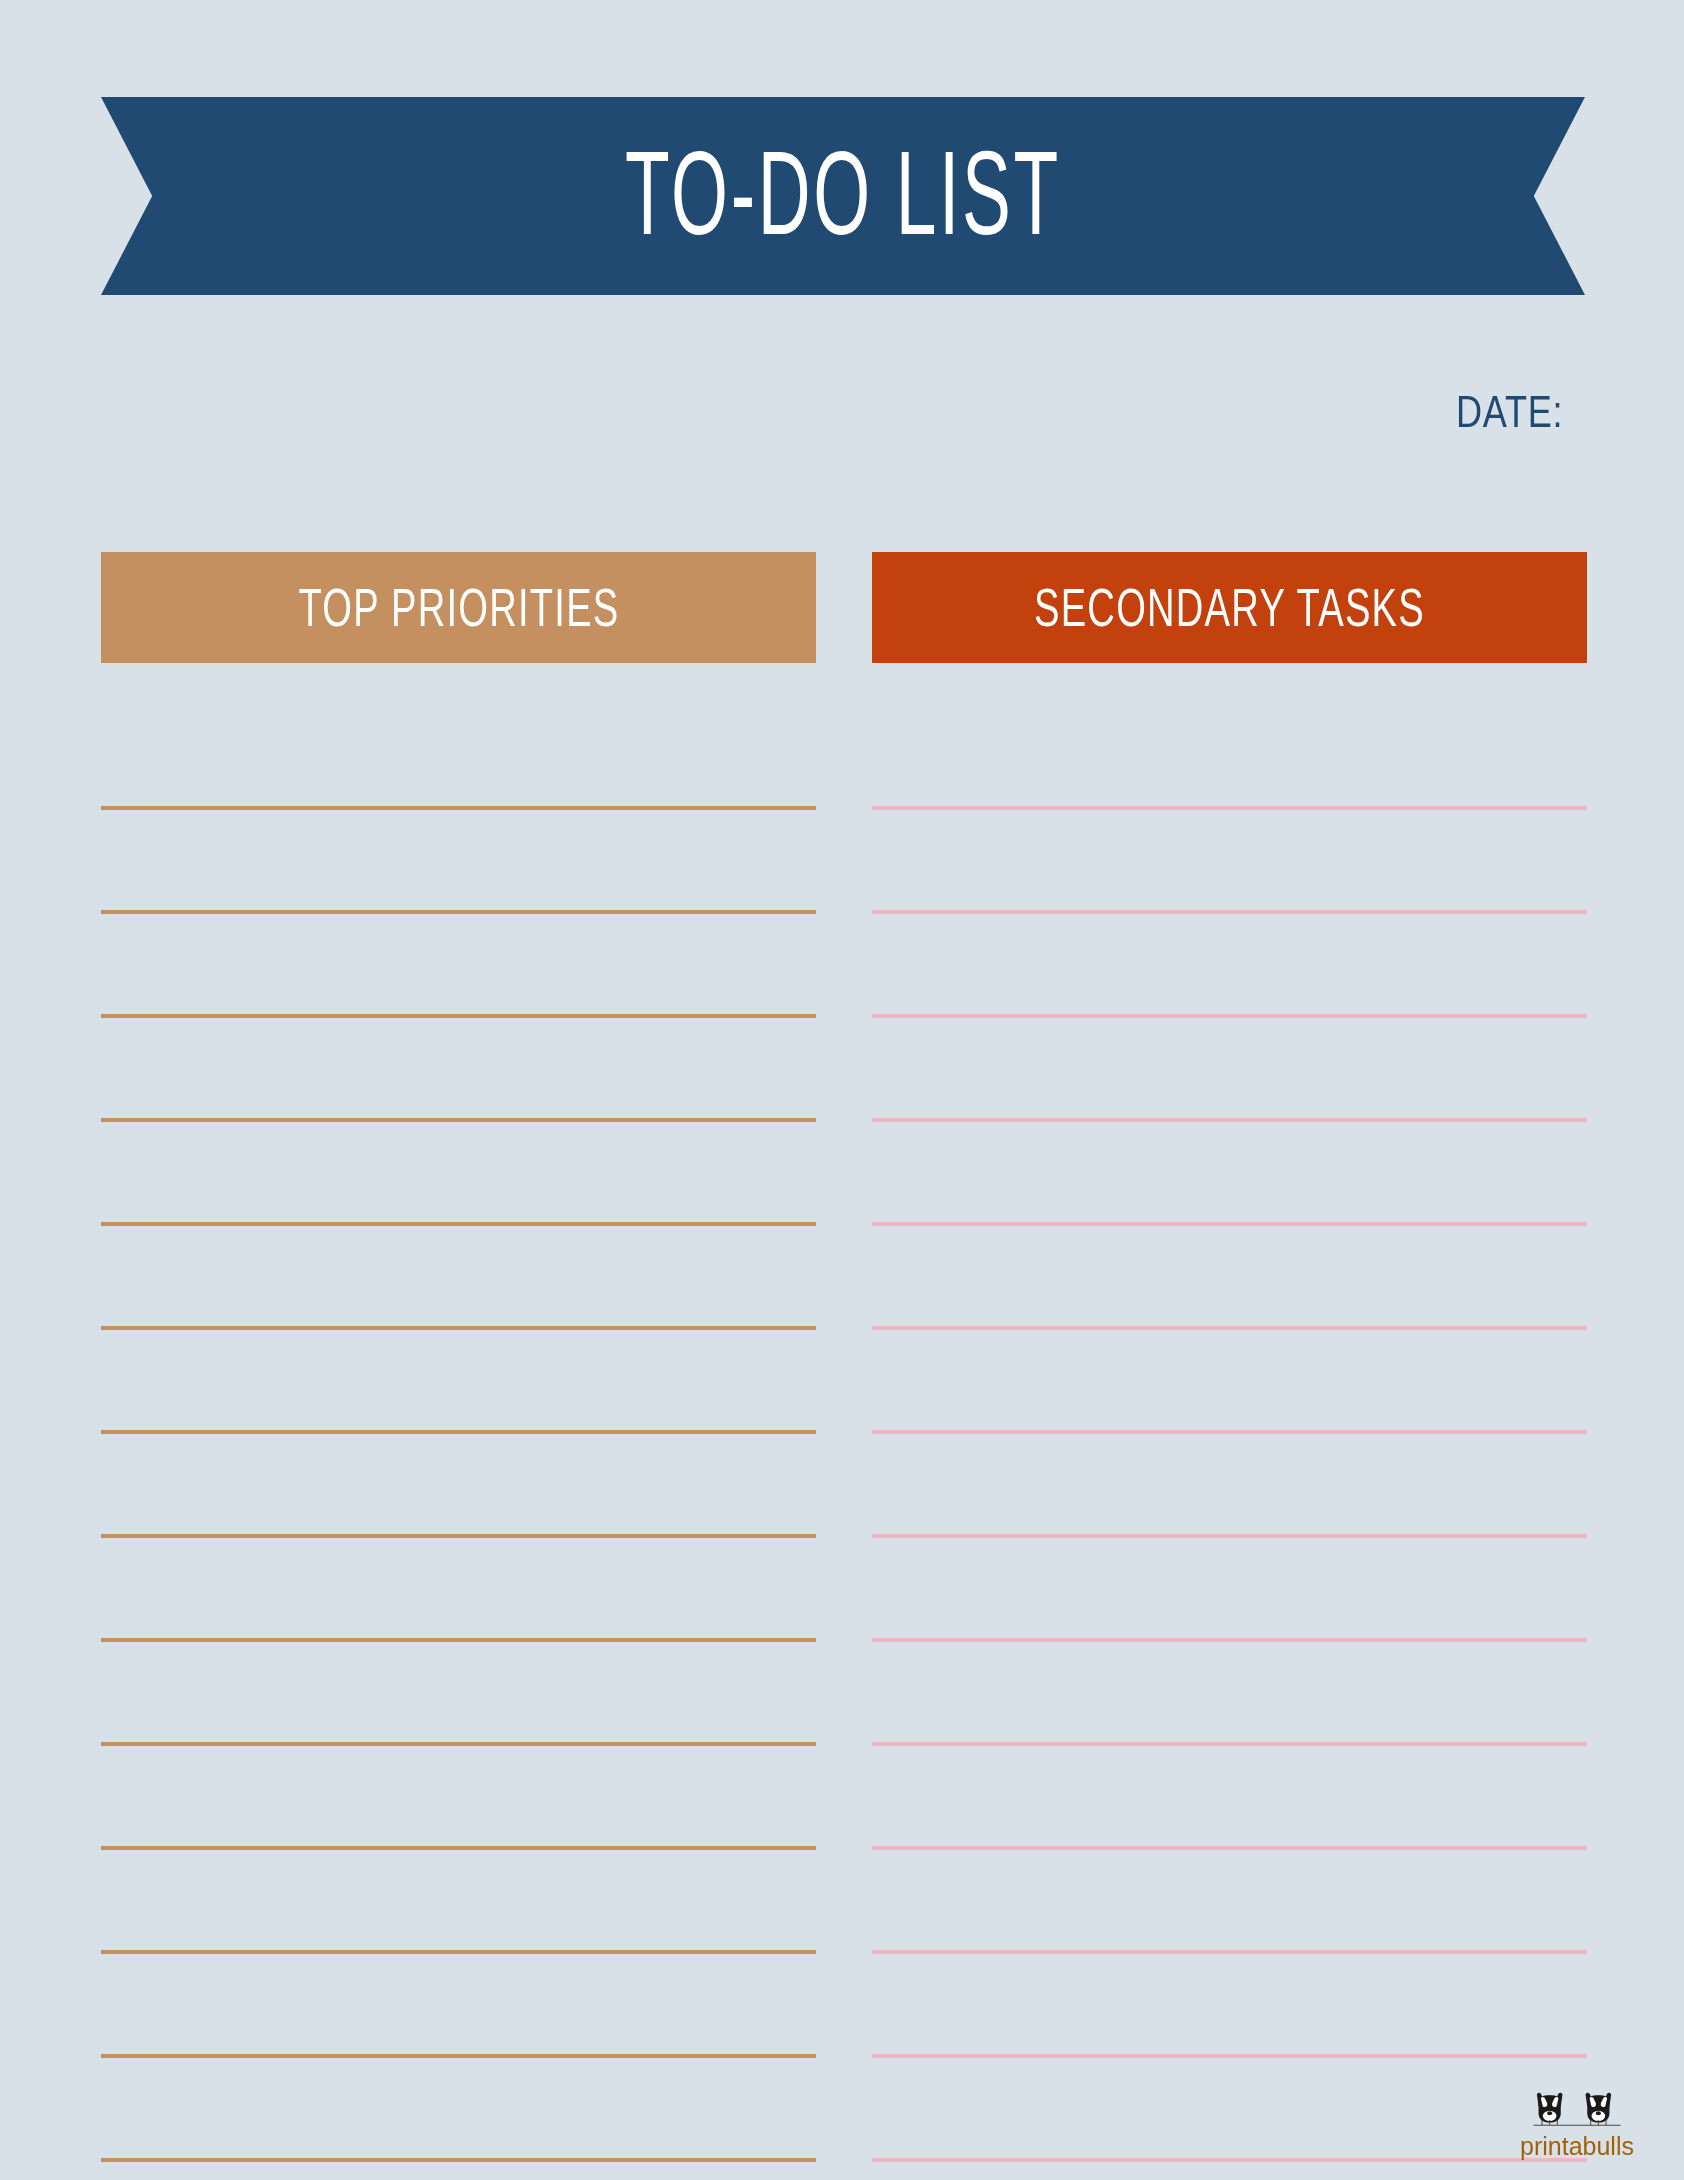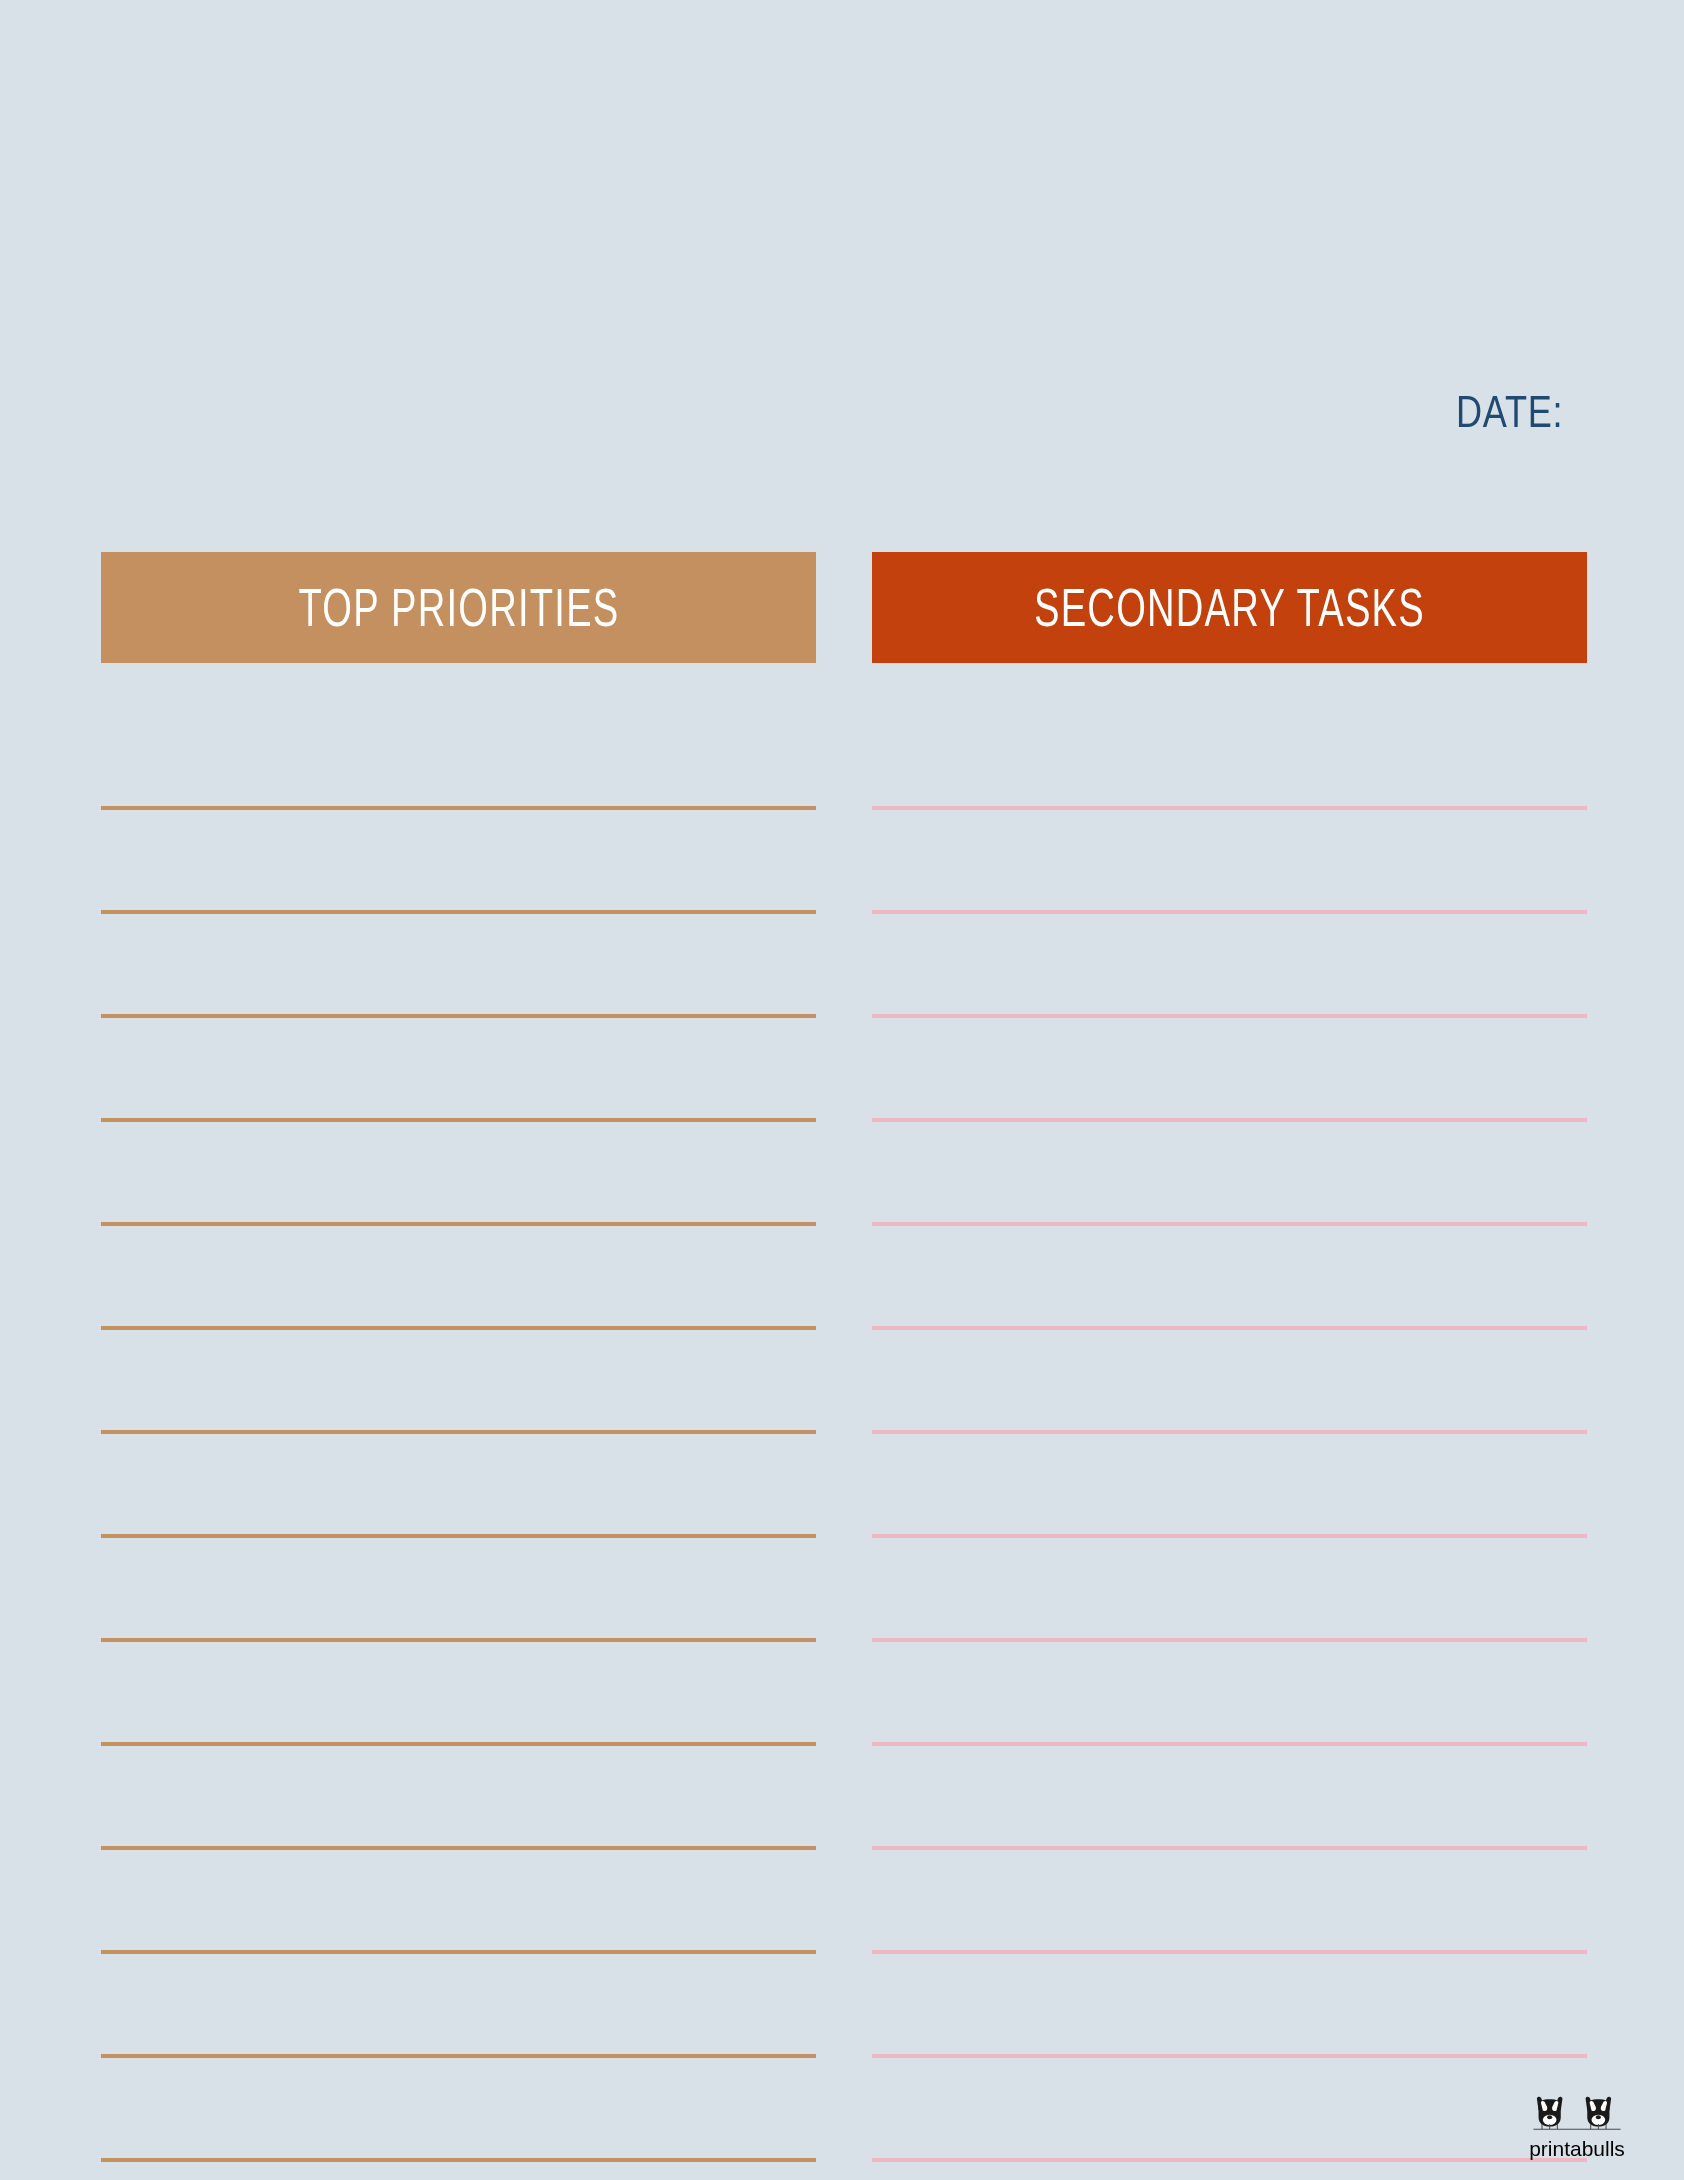--- a/index.html
+++ b/index.html
@@ -144,32 +144,36 @@
     display: flex;
     flex-direction: column;
     align-items: center;
     justify-content: flex-end;
   }
   .logo-faces {
     display: block;
   }
   .logo-text {
     font-family: "Liberation Sans", sans-serif;
-    font-size: 21px;
-    color: #000000;
+    font-size: 25px;
+    color: #a16207;
     letter-spacing: 0px;
     line-height: 1;
     margin-top: 1.7px;
   }
 </style>
 </head>
 <body>
 
 <div class="page">
 
+  <div class="banner-wrap">
+    <div class="banner-shape"></div>
+    <div class="banner-title">TO-DO LIST</div>
+  </div>
 
   <div class="date-row">
     <span class="date-label">DATE:</span>
     <span class="date-line"></span>
   </div>
 
   <div class="columns">
 
     <div class="column">
       <div class="col-header priorities">

